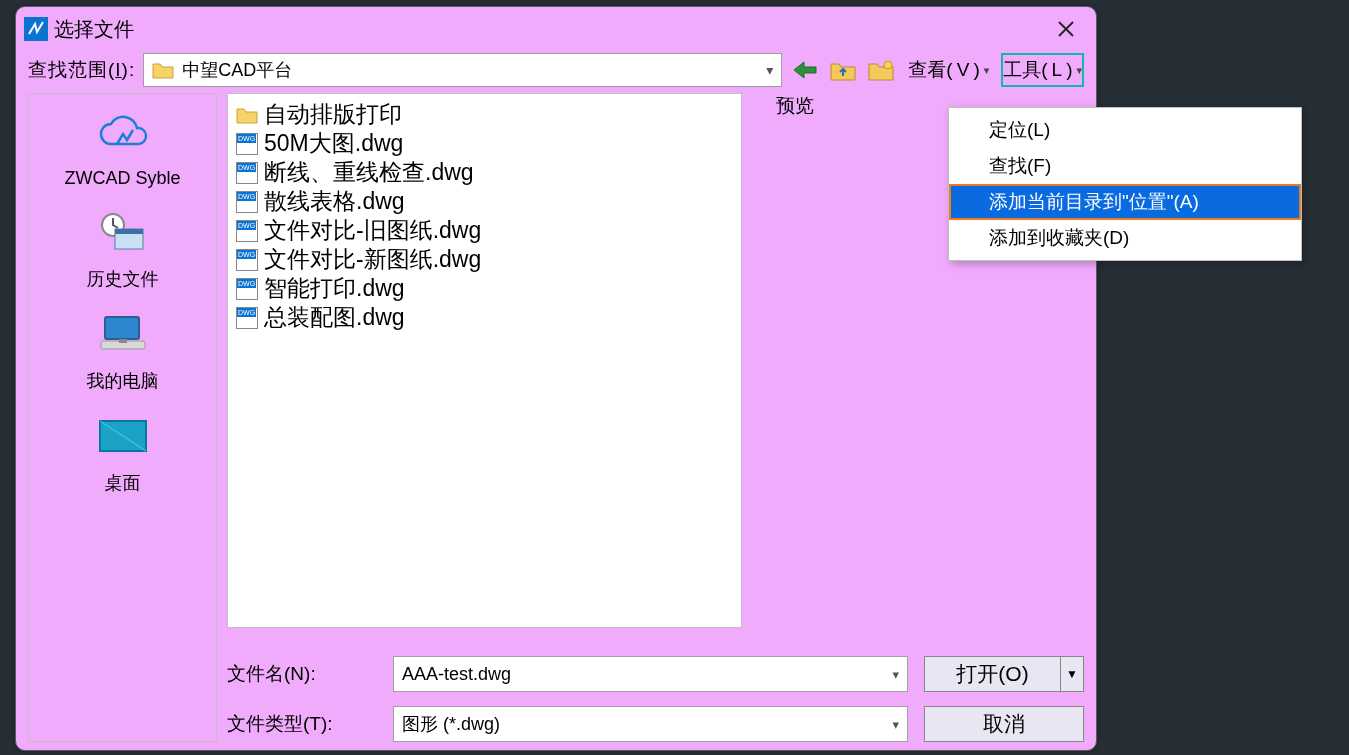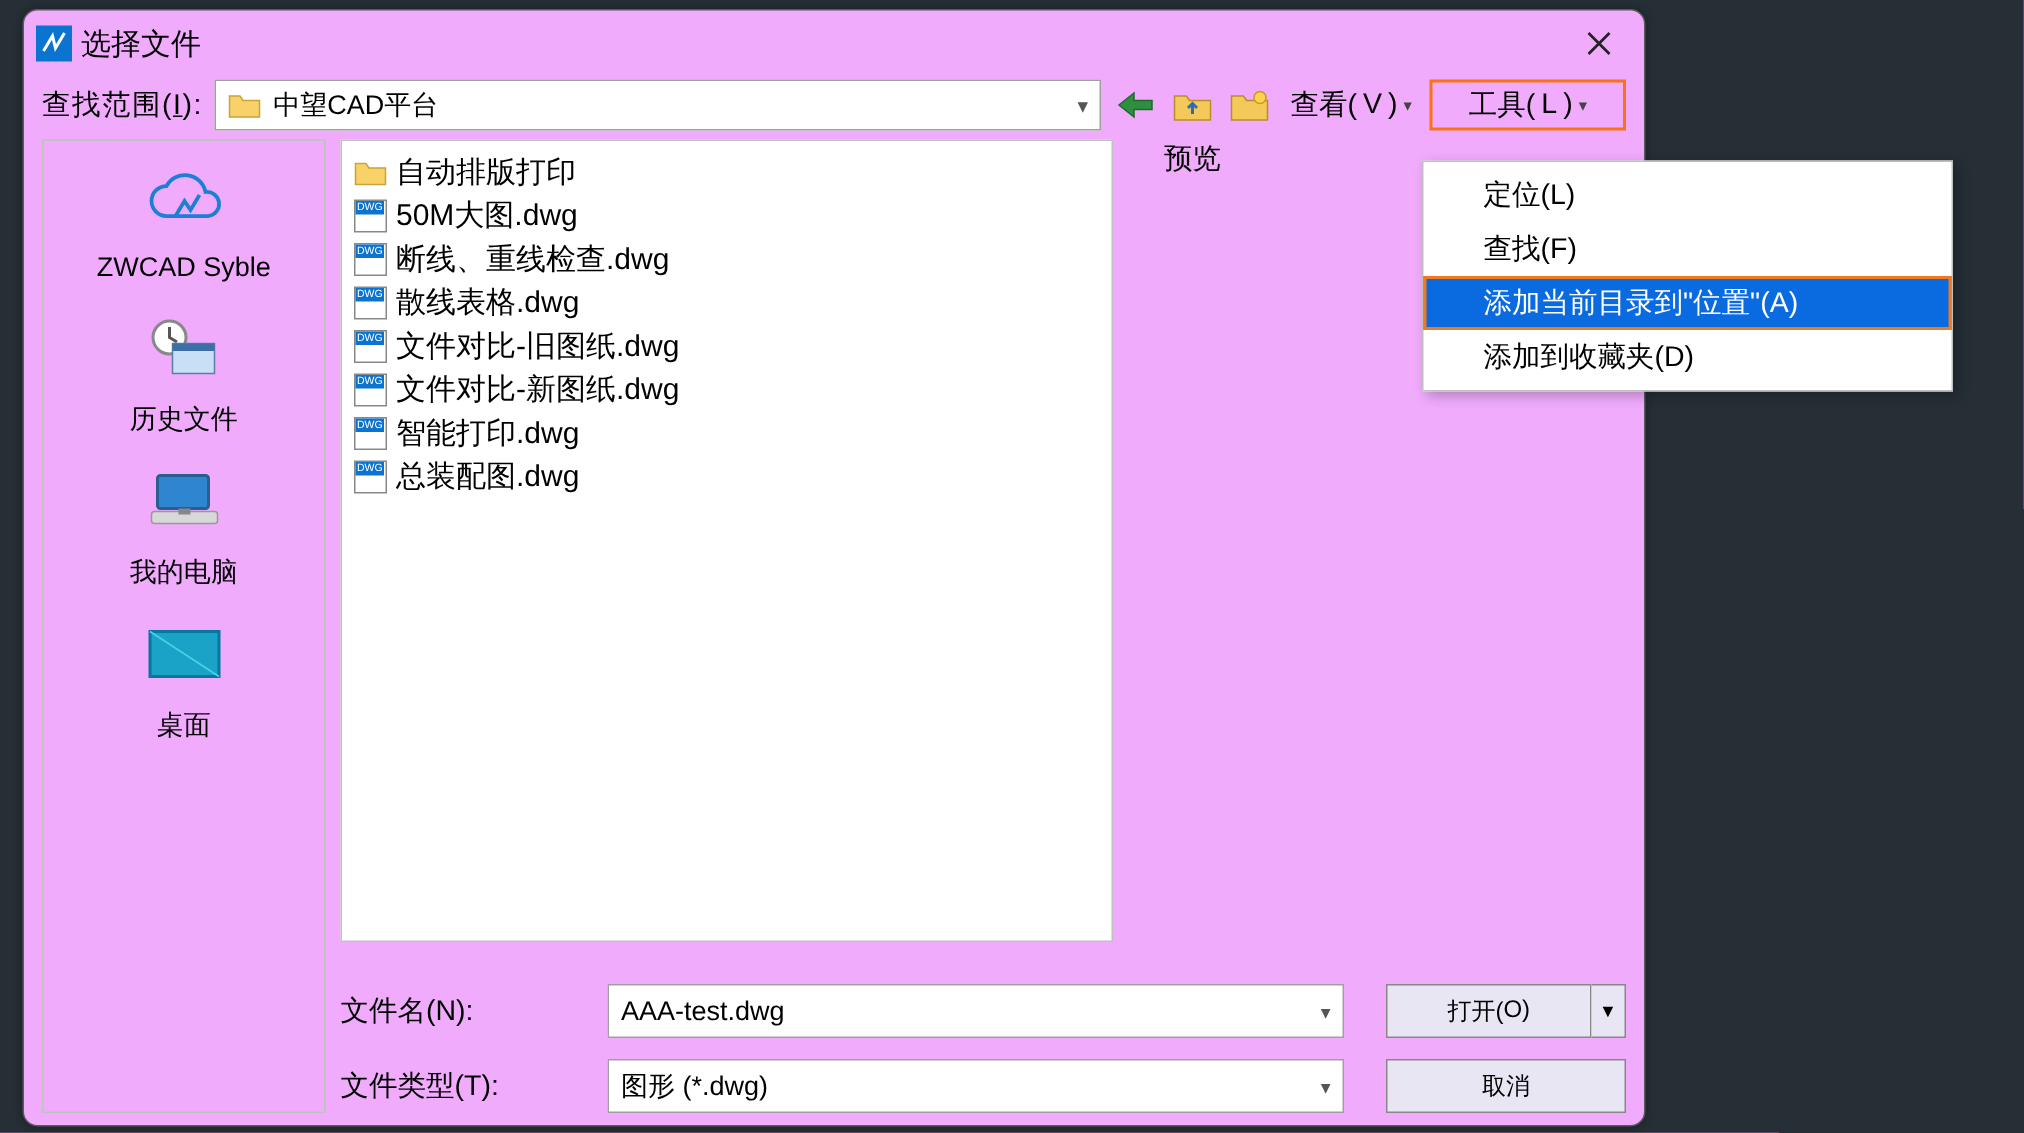--- a/index.html
+++ b/index.html
@@ -101,22 +101,22 @@
     height: 30px;
     display: flex;
     align-items: center;
     padding: 0 4px;
     font-size: 19px;
     gap: 4px;
     white-space: nowrap;
   }
   .tb-text-btn .caret { font-size: 11px; color:#444; }
   .tools-btn {
-    border: 2px solid #f97316;
-    padding: 0 24px;
+    border: 2px solid #14b8a6;
+    padding: 0 0;
     height: 30px;
   }
   
   .body-area {
     flex: 1;
     display: flex;
     padding: 0 12px 8px 12px;
     gap: 10px;
     min-height: 0;
   }
@@ -161,21 +161,21 @@
     border: 1px solid #c0c0c0;
     padding: 6px 8px;
     overflow: auto;
     background:#fff;
   }
   .file-row {
     display: flex;
     align-items: center;
     gap: 6px;
     height: 29px;
-    font-size: 20px;
+    font-size: 23px;
     white-space: nowrap;
     cursor: default;
   }
   .file-row .fi {
     width: 22px;
     height: 22px;
     display:flex;
     align-items:center;
     justify-content:center;
   }
@@ -225,21 +225,21 @@
   
   .bottom-rows{
     margin-top: 28px;
     display:flex;
     flex-direction:column;
     gap: 14px;
   }
   .brow{
     display:flex;
     align-items:center;
-    gap: 28px;
+    gap: 16px;
   }
   .brow .blabel{
     width: 150px;
     font-size:19px;
     white-space:nowrap;
   }
   .combo{
     flex:1;
     height:32px;
     border:1px solid #a0a0a0;
@@ -260,21 +260,21 @@
     display:flex;
     gap:0;
   }
   .btn{
     height:34px;
     border:1px solid #888;
     background:#e9e6f3;
     display:flex;
     align-items:center;
     justify-content:center;
-    font-size:16px;
+    font-size:21px;
     cursor:pointer;
   }
   .btn.open-main{ flex:1; }
   .btn.open-caret{
     width:22px;
     border-left:none;
     font-size:12px;
   }
   .btn.cancel{ width:160px; }
   

